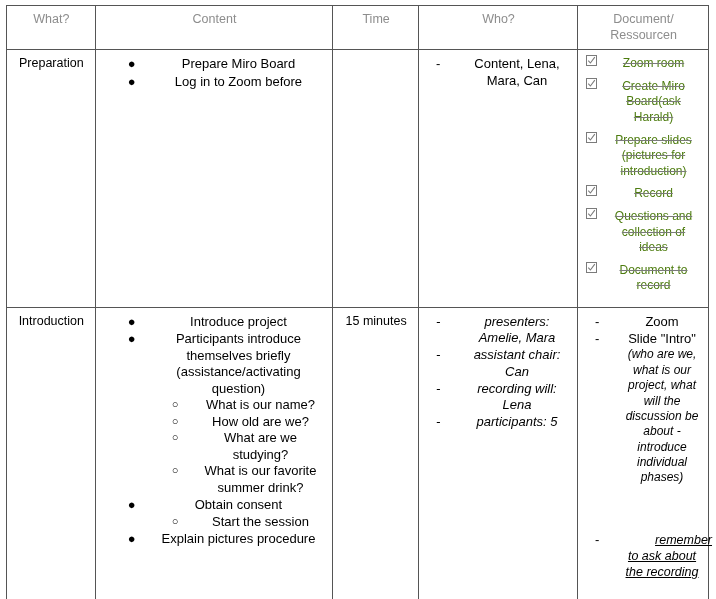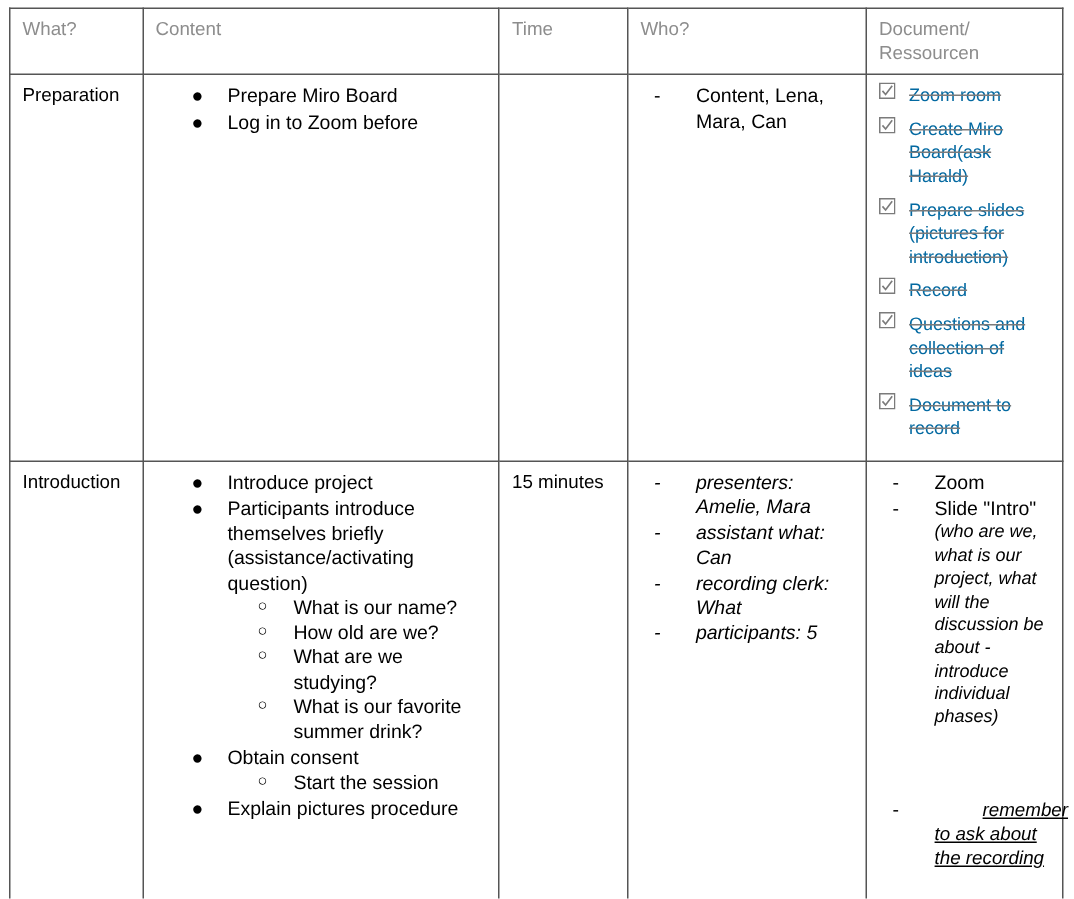--- a/index.html
+++ b/index.html
@@ -19,21 +19,21 @@
     table-layout: fixed;
     width: 703px;
     margin: 5px 0 0 6px;
   }
   #agenda-table td, #agenda-table th {
     border: 1px solid #555555;
     vertical-align: top;
     padding: 6px 7px 6px 8px;
     font-size: 12.5px;
     line-height: 1.25;
-    text-align: left;
+    text-align: center;
     font-weight: normal;
   }
   
   .col-what      { width: 88px; }
   .col-content   { width: 236px; }
   .col-time      { width: 85px; }
   .col-who       { width: 158px; }
   .col-material  { width: 130px; }
 
   
@@ -126,21 +126,21 @@
     margin: 0;
     padding: 0;
     list-style: none;
   }
   ul.checklist > li {
     position: relative;
     padding-left: 20px;
     margin: 0 0 7px 0;
     font-size: 12px;
     line-height: 1.3;
-    color: #0369a1;
+    color: #4d7c0f;
     text-decoration: line-through;
     text-decoration-color: #7b7b7b;
   }
   ul.checklist > li > .cbx {
     position: absolute;
     left: 0;
     top: -1px;
     width: 11px;
     height: 11px;
     text-decoration: none;
@@ -304,25 +304,25 @@
       </td>
       <td class="cell-label">15 minutes</td>
       <td>
         <ul class="dash">
           <li class="it">
             <span class="mk">-</span>
             <span>presenters: Amelie, Mara</span>
           </li>
           <li class="it">
             <span class="mk">-</span>
-            <span>assistant what: Can</span>
+            <span>assistant chair: Can</span>
           </li>
           <li class="it">
             <span class="mk">-</span>
-            <span>recording clerk: What</span>
+            <span>recording will: Lena</span>
           </li>
           <li class="it">
             <span class="mk">-</span>
             <span>participants: 5</span>
           </li>
         </ul>
       </td>
       <td>
         <ul class="dash">
           <li>

